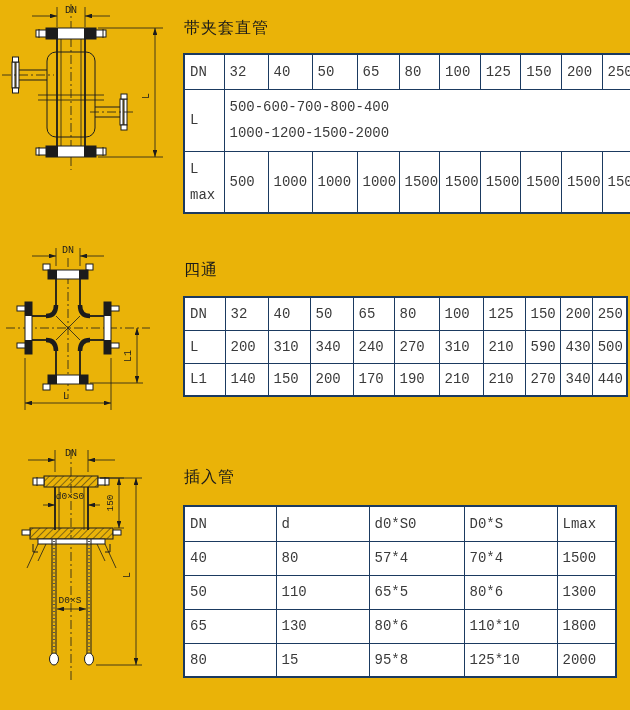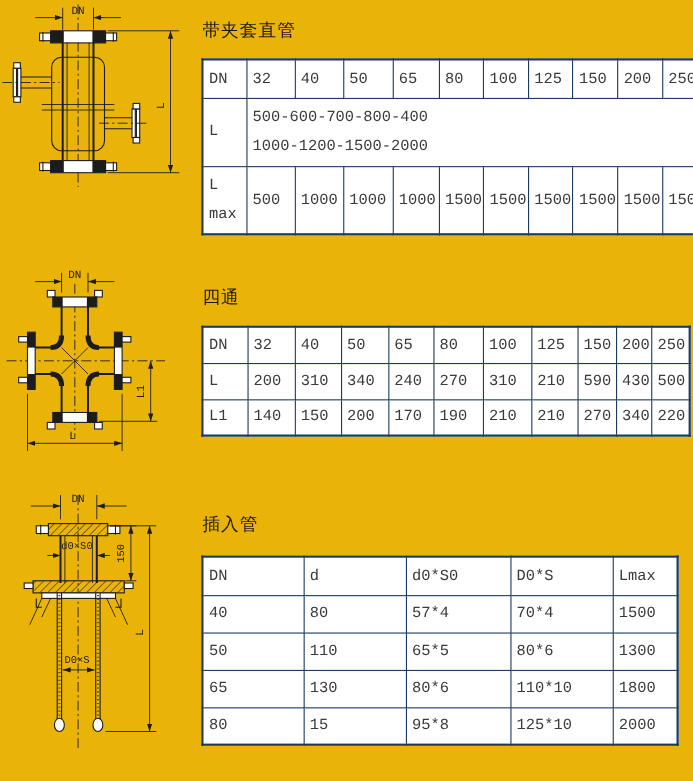--- a/index.html
+++ b/index.html
@@ -368,21 +368,21 @@
       <td>L1</td>
       <td>140</td>
       <td>150</td>
       <td>200</td>
       <td>170</td>
       <td>190</td>
       <td>210</td>
       <td>210</td>
       <td>270</td>
       <td>340</td>
-      <td>220</td>
+      <td>440</td>
     </tr>
   </tbody>
     </table>
 
   <div class="sec-title" style="left:184px;top:467px">插入管</div>
 
   <table class="t t3" style="left:183px;top:505px">
     <colgroup>
       <col style="width:92px">
         <col style="width:93px">

